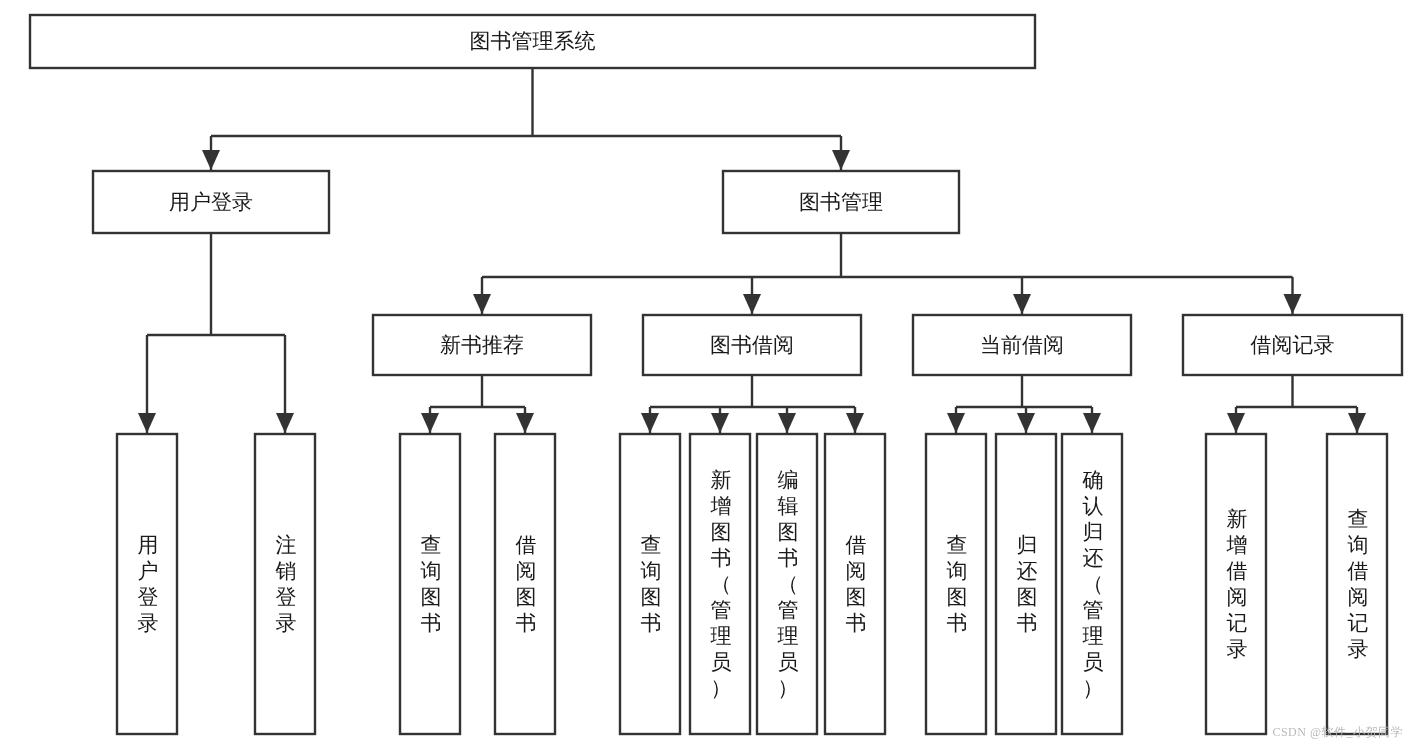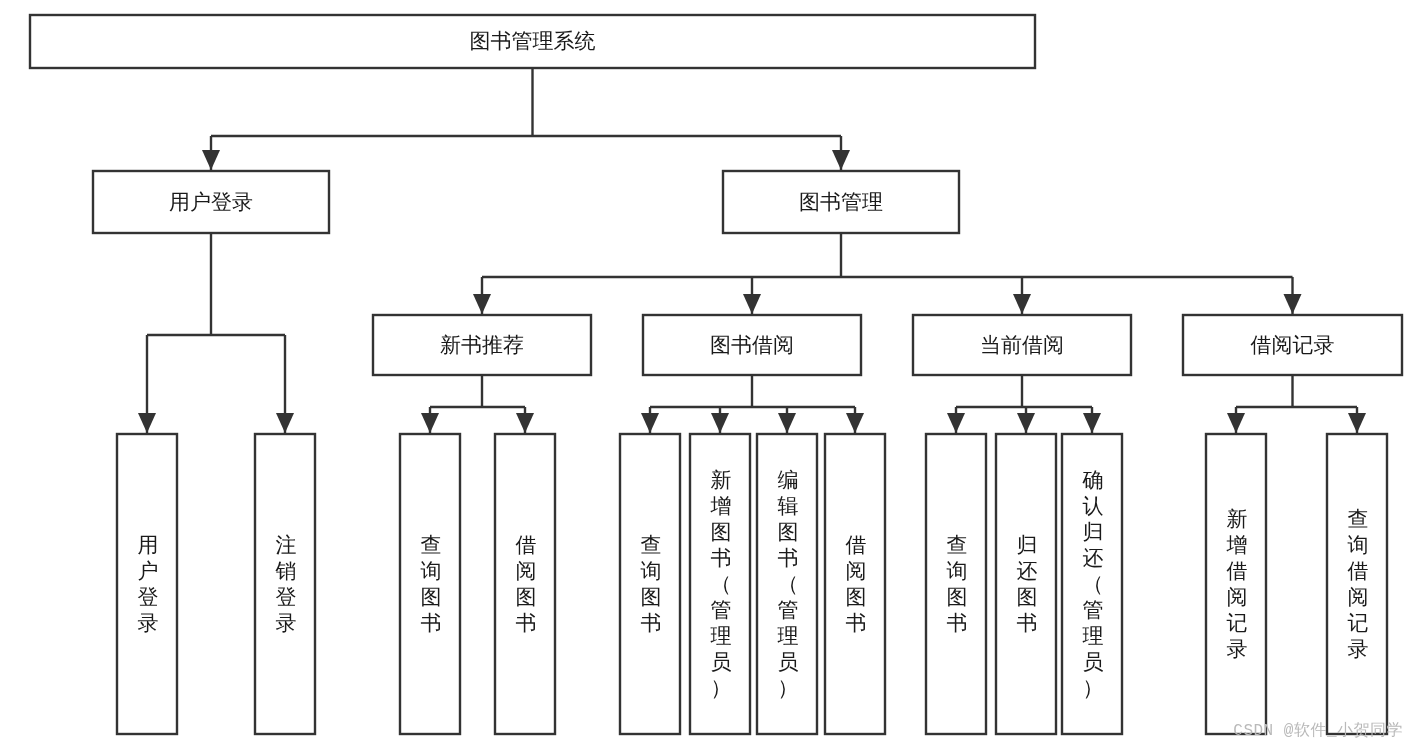--- a/index.html
+++ b/index.html
@@ -48,22 +48,22 @@
   .node-label-v {
     font-family: "Liberation Sans", "DejaVu Sans", sans-serif;
     font-size: 21px;
     fill: #1a1a1a;
     text-anchor: middle;
   }
   .watermark {
     position: absolute;
     right: 14px;
     bottom: 6px;
-    font-family: Liberation Mono, monospace;
-    font-size: 16px;
+    font-family: Liberation Serif, serif;
+    font-size: 12px;
     color: #b9b9b9;
     letter-spacing: 0.5px;
     white-space: nowrap;
     pointer-events: none;
   }
 </style>
 </head>
 <body>
 
 <div id="page">

